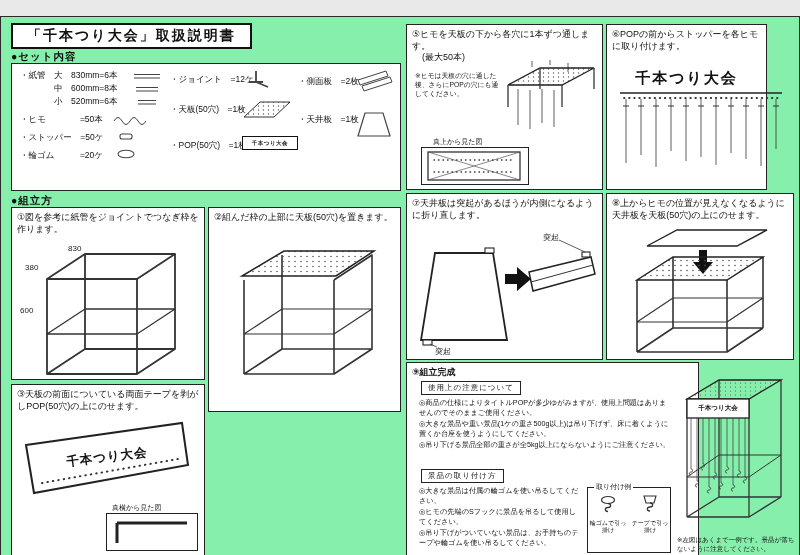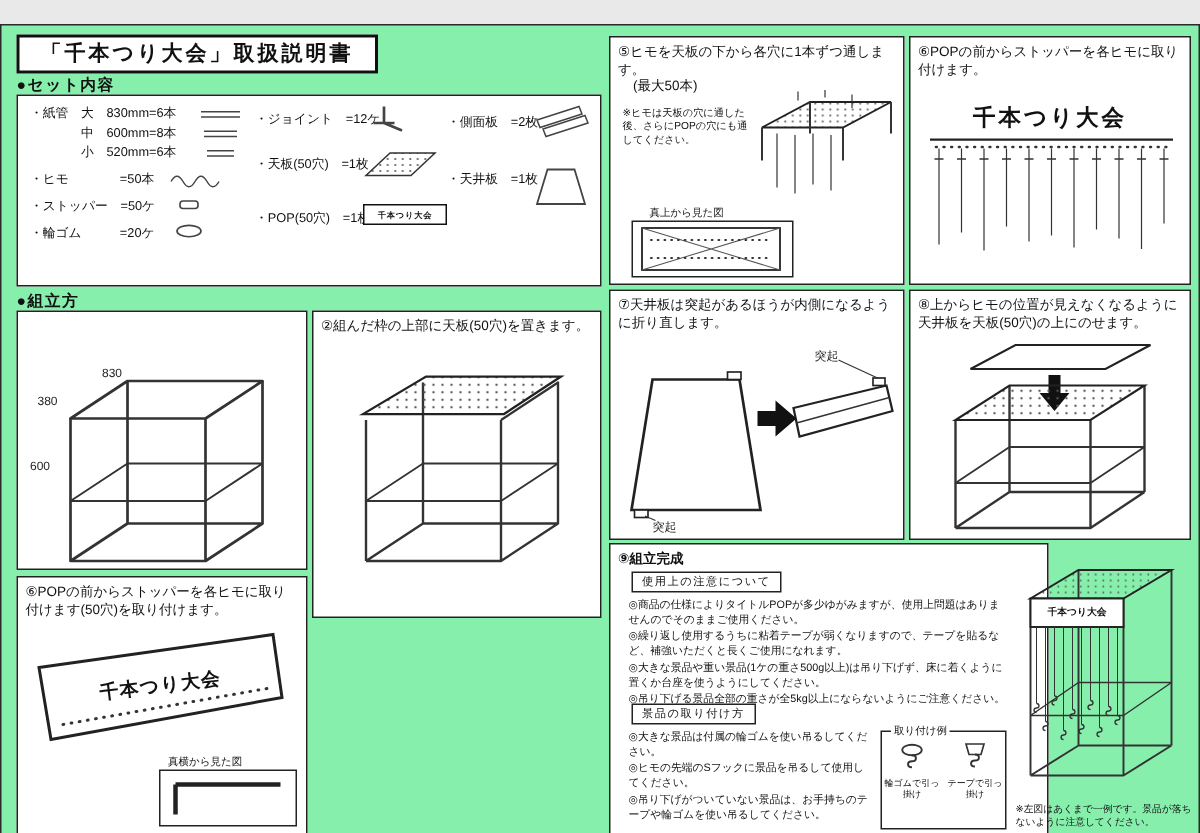--- a/index.html
+++ b/index.html
@@ -76,20 +76,21 @@
       <polygon points="6,18 34,9 36,14 8,23" fill="#fff" stroke="#444" stroke-width="1"></polygon>
     </svg>
     <svg style="left:340px;top:44px" width="44" height="32" viewBox="0 0 44 32">
         <polygon points="6,28 38,28 31,5 13,5" fill="none" stroke="#444" stroke-width="1.2"></polygon>
       </svg>
   </div>
 
   <span class="sec-label" style="left:10px;top:177px">●組立方</span>
 
   <div class="box" style="left:10px;top:190px;width:194px;height:173px">
+    <div class="step-label">①図を参考に紙管をジョイントでつなぎ枠を作ります。</div>
     <svg style="left:0;top:26px" width="194" height="146" viewBox="0 0 194 146">
       <g fill="none" stroke="#333" stroke-width="1.8" stroke-linejoin="round">
         <path d="M35,45 L125,45 L163,20 L73,20 Z"></path>
         <path d="M35,45 L35,140 L125,140 L125,45 M125,140 L163,115 L163,20 M73,20 L73,115 M35,140 L73,115 L163,115"></path>
         <path d="M35,100 L125,100 L163,75 M35,100 L73,75 L163,75" stroke-width="1.3"></path>
       </g>
     </svg>
     <span class="dim" style="left:56px;top:36px">830</span>
     <span class="dim" style="left:13px;top:55px">380</span>
     <span class="dim" style="left:8px;top:98px">600</span>
@@ -105,21 +106,21 @@
         </defs>
       <g fill="none" stroke="#333" stroke-width="1.6" stroke-linejoin="round">
         <path d="M35,46 L35,140 M125,46 L125,140 L35,140 M125,46 L163,21 L163,115 L125,140 M35,140 L73,115 L163,115 M73,21 L73,115"></path>
         <path d="M35,100 L125,100 L163,75 M35,100 L73,75 L163,75" stroke-width="1.2"></path>
       </g>
       <polygon points="33,42 127,42 165,17 75,17" fill="url(#pd2)" stroke="#222" stroke-width="1.5"></polygon>
     </svg>
   </div>
 
   <div class="box" style="left:10px;top:367px;width:194px;height:180px">
-    <div class="step-label">⑥POPの前からストッパーを各ヒモに取り付けます(50穴)を取り付けます。</div>
+    <div class="step-label">③天板の前面についている両面テープを剥がしPOP(50穴)の上にのせます。</div>
     <svg style="left:0;top:30px" width="194" height="84" viewBox="0 0 194 84">
       <polygon points="14,30 170,8 176,50 22,78" fill="#fff" stroke="#222" stroke-width="2"></polygon>
       <line x1="30" y1="68" x2="166" y2="44" stroke="#333" stroke-width="2" stroke-dasharray="0.5,5" stroke-linecap="round"></line>
     </svg>
     <span class="pop-overlay" style="left:40px;top:64px;width:110px;font-size:12.5px;transform:rotate(-7deg)">千本つり大会</span>
     <span class="caption" style="left:100px;top:118px">真横から見た図</span>
     <div class="box" style="left:94px;top:128px;width:92px;height:38px;border-width:1px">
       <svg style="left:0;top:0" width="90" height="36" viewBox="0 0 90 36">
         <path d="M10,9 L80,9 M10,9 L10,29" fill="none" stroke="#222" stroke-width="3"></path>
       </svg>
@@ -148,21 +149,21 @@
     <div class="box" style="left:14px;top:122px;width:108px;height:38px;border-width:1px">
       <svg style="left:0;top:0" width="106" height="36" viewBox="0 0 106 36">
         <rect x="6" y="4" width="92" height="28" fill="none" stroke="#222" stroke-width="1.2"></rect>
         <path d="M6,4 L98,32 M98,4 L6,32" stroke="#555" stroke-width="0.7" fill="none"></path>
         <line x1="12" y1="12" x2="92" y2="12" stroke="#333" stroke-width="1.4" stroke-dasharray="0.5,4" stroke-linecap="round"></line>
         <line x1="12" y1="24" x2="92" y2="24" stroke="#333" stroke-width="1.4" stroke-dasharray="0.5,4" stroke-linecap="round"></line>
       </svg>
     </div>
   </div>
 
-  <div class="box" style="left:605px;top:7px;width:188px;height:166px">
+  <div class="box" style="left:605px;top:7px;width:161px;height:166px">
     <div class="step-label">⑥POPの前からストッパーを各ヒモに取り付けます。</div>
     <div class="pop-overlay" style="left:0;right:0;top:44px;font-size:15px;letter-spacing:2px">千本つり大会</div>
     <svg style="left:5px;top:66px" width="178" height="96" viewBox="0 0 178 96">
       <line x1="8" y1="2" x2="170" y2="2" stroke="#222" stroke-width="1.5"></line>
       <line x1="12" y1="7" x2="166" y2="7" stroke="#333" stroke-width="1.8" stroke-dasharray="0.5,4.6" stroke-linecap="round"></line>
       <path d="M14,8 L14,72 M29,8 L29,64 M44,8 L44,76 M59,8 L59,60 M74,8 L74,70 M89,8 L89,66 M104,8 L104,74 M119,8 L119,62 M134,8 L134,68 M149,8 L149,75 M164,8 L164,58" stroke="#333" stroke-width="0.8" fill="none"></path>
       <path d="M11,15 L17,15 M26,15 L32,15 M41,15 L47,15 M56,15 L62,15 M71,15 L77,15 M86,15 L92,15 M101,15 L107,15 M116,15 L122,15 M131,15 L137,15 M146,15 L152,15 M161,15 L167,15" stroke="#333" stroke-width="1" fill="none"></path>
     </svg>
   </div>
 
@@ -198,21 +199,20 @@
       </g>
       <polygon points="30,52 120,52 156,29 66,29" fill="url(#pd8)" stroke="#222" stroke-width="1.4"></polygon>
     </svg>
   </div>
 
   <div class="box" style="left:405px;top:345px;width:293px;height:198px">
     <div class="step-label" style="font-weight:bold">⑨組立完成</div>
     <span class="tag" style="left:14px;top:18px">使用上の注意について</span>
     <div style="position:absolute;left:12px;top:35px;width:252px">
       <div class="bullet">◎商品の仕様によりタイトルPOPが多少ゆがみますが、使用上問題はありませんのでそのままご使用ください。</div>
-      <div class="bullet">◎繰り返し使用するうちに粘着テープが弱くなりますので、テープを貼るなど、補強いただくと長くご使用になれます。</div>
       <div class="bullet">◎大きな景品や重い景品(1ケの重さ500g以上)は吊り下げず、床に着くように置くか台座を使うようにしてください。</div>
       <div class="bullet">◎吊り下げる景品全部の重さが全5kg以上にならないようにご注意ください。</div>
     </div>
     <span class="tag" style="left:14px;top:106px">景品の取り付け方</span>
     <div style="position:absolute;left:12px;top:123px;width:162px">
       <div class="bullet">◎大きな景品は付属の輪ゴムを使い吊るしてください。</div>
       <div class="bullet">◎ヒモの先端のSフックに景品を吊るして使用してください。</div>
       <div class="bullet">◎吊り下げがついていない景品は、お手持ちのテープや輪ゴムを使い吊るしてください。</div>
     </div>
     <div class="box" style="left:180px;top:124px;width:84px;height:66px;border-width:1px">

